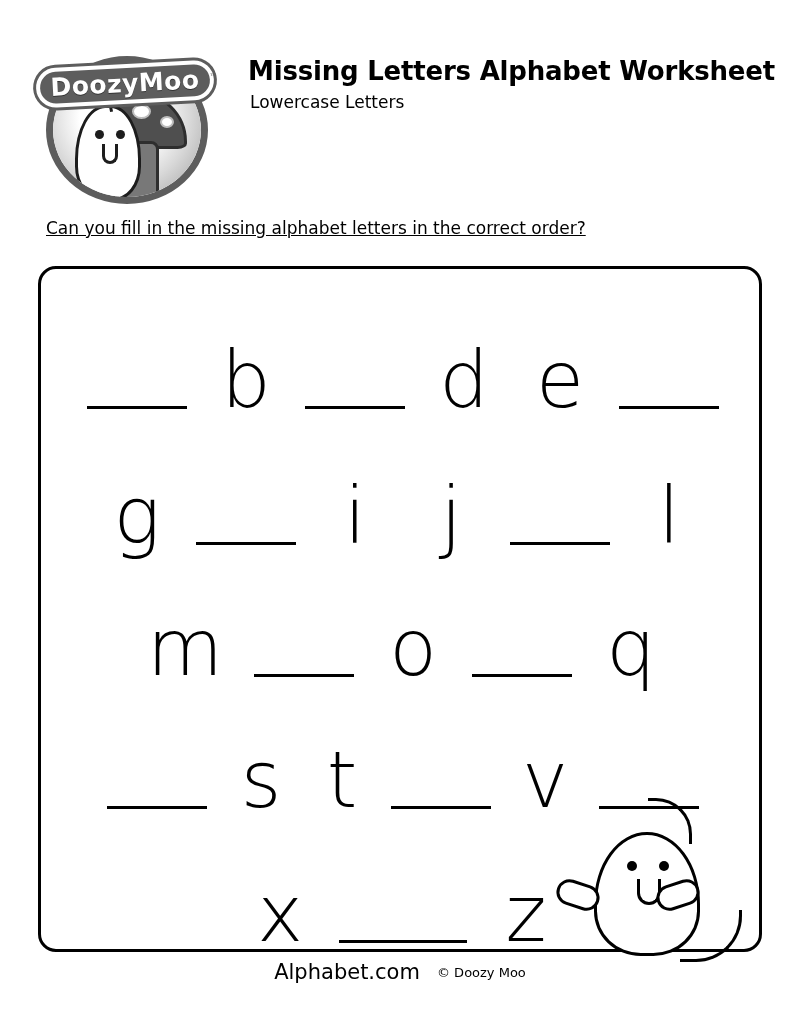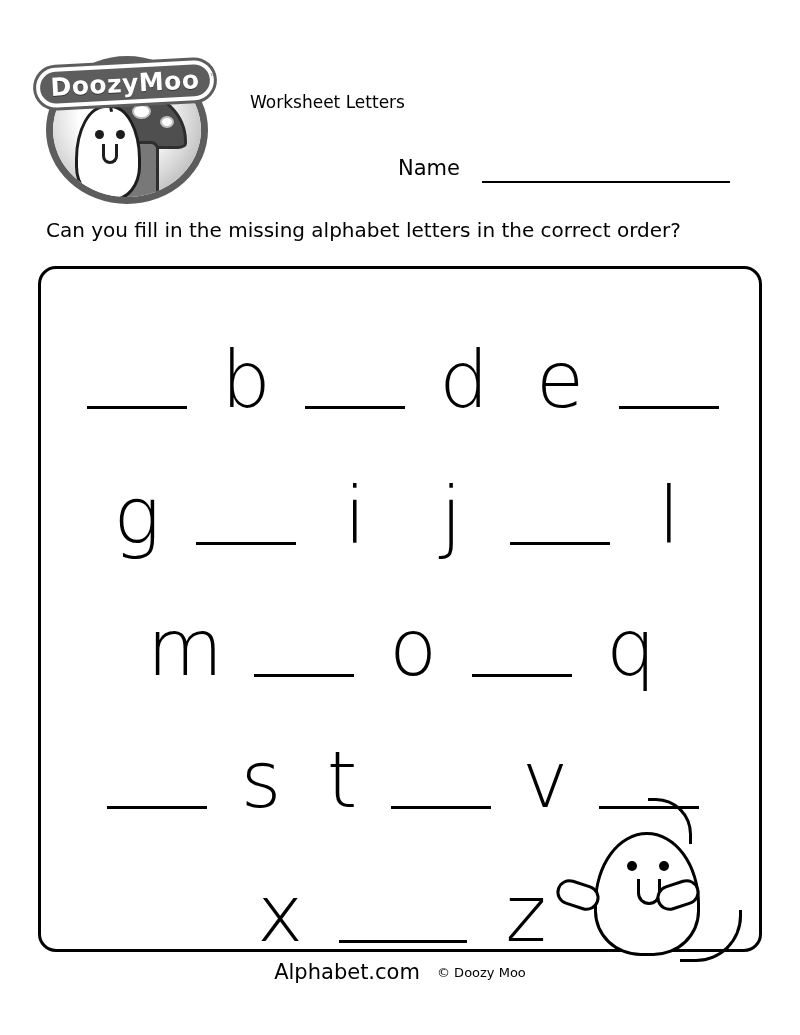--- a/index.html
+++ b/index.html
@@ -213,23 +213,24 @@
     top: 27px;
     width: 248px;
     height: 2px;
     background: #000;
   }
 
   .instruction {
     position: absolute;
     left: 46px;
     top: 196px;
-    font-size: 20px;
+    font-size: 17px;
     font-family: "DejaVu Sans", sans-serif;
     white-space: nowrap;
+    text-decoration: underline;
   }
 
   
   .sheet {
     position: absolute;
     left: 38px;
     top: 266px;
     width: 724px;
     height: 686px;
     border: 3px solid #000;
@@ -408,26 +409,23 @@
         <span class="blob-mouth"></span>
       </div>
     </div>
     <div class="logo-wordmark">
       <div class="logo-band"></div>
       <div class="logo-text">DoozyMoo</div>
       <div class="logo-tm">™</div>
     </div>
   </div>
 
-  <div class="subtitle">Worksheet Letters</div>
-
-  <div class="name-row">
-    <span class="name-label">Name</span>
-    <span class="name-line"></span>
-  </div>
+  <div class="title">Missing Letters Alphabet Worksheet</div>
+  <div class="subtitle">Lowercase Letters</div>
+
 
   <div class="instruction">Can you fill in the missing alphabet letters in the correct order?</div>
 </div>
 
 <div class="sheet">
   <div class="rows" id="rows">
       <div class="row r1">
         <div class="cell" style="width: 122px;">
           <span class="blank" style="width: 112px;"></span>
         </div>

